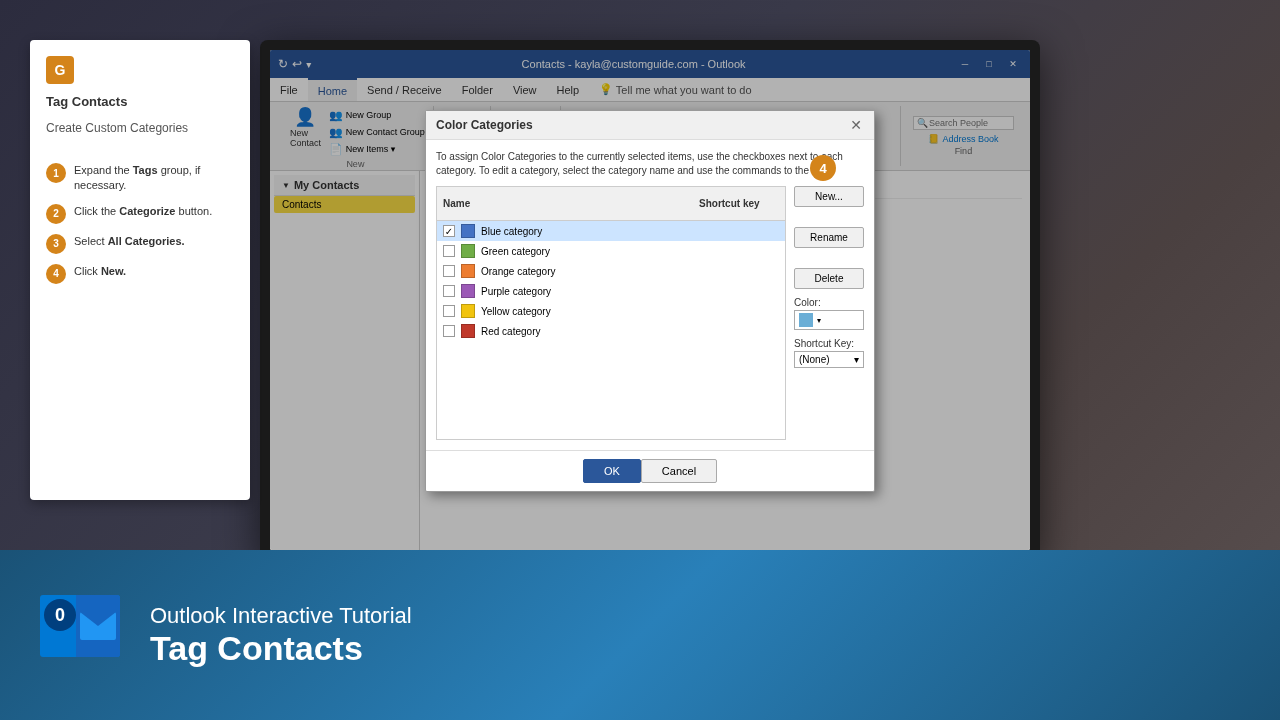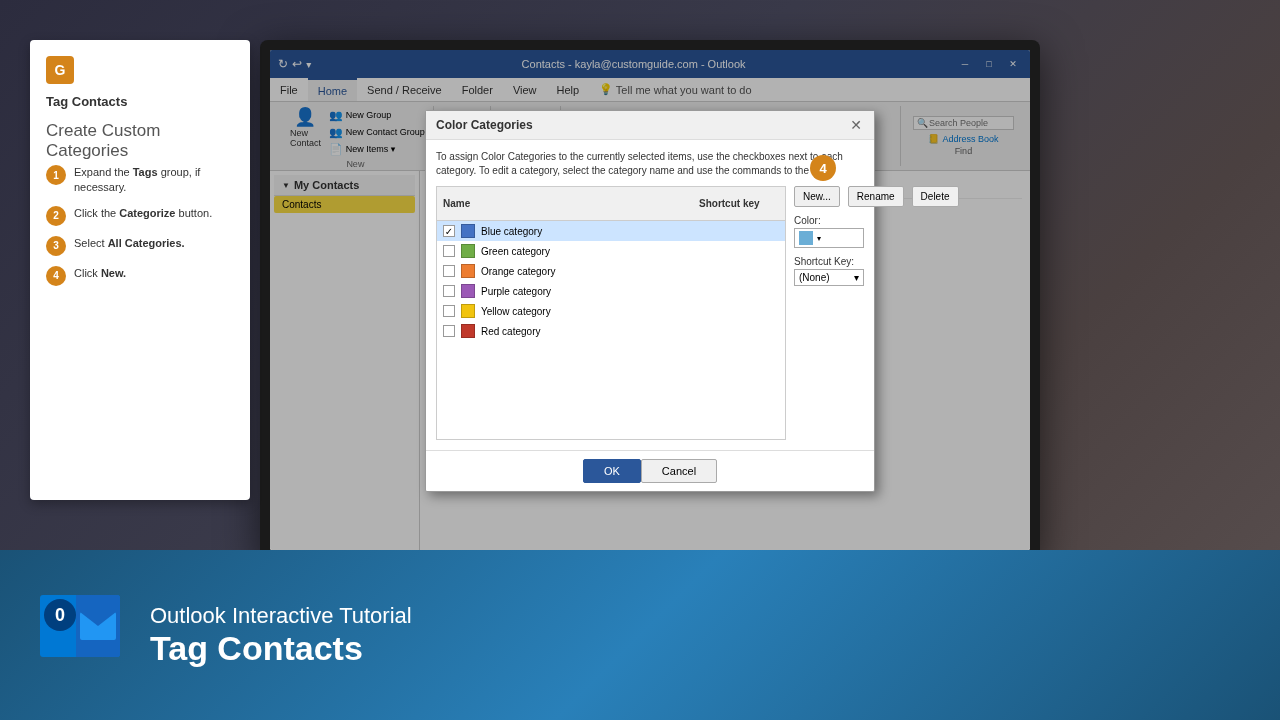--- a/index.html
+++ b/index.html
@@ -97,21 +97,21 @@
     .category-item {
       display: flex; align-items: center; padding: 3px 6px; gap: 6px; font-size: 10px;
       cursor: pointer;
     }
     .category-item.selected { background: #cce4ff; }
     .category-checkbox { width: 12px; height: 12px; border: 1px solid #999; background: white; display: flex; align-items: center; justify-content: center; flex-shrink: 0; }
     .category-color-box { width: 14px; height: 14px; border: 1px solid rgba(0,0,0,0.2); flex-shrink: 0; }
     .category-name { flex: 1; }
     .category-shortcut { width: 80px; font-size: 10px; }
 
-    .dialog-buttons { display: flex; flex-direction: row; gap: 8px; width: 70px; }
+    .dialog-buttons { display: flex; flex-direction: column; gap: 20px; width: 70px; }
     .dialog-btn {
       background: #f0f0f0; border: 1px solid #aaa; padding: 4px 8px;
       font-size: 10px; cursor: pointer; border-radius: 2px; text-align: center;
     }
 
     .dialog-right-panel { width: 70px; }
     .dialog-color-section { margin-top: 8px; }
     .dialog-field-label { font-size: 10px; color: #333; margin-bottom: 2px; }
     .dialog-color-dropdown { display: flex; align-items: center; border: 1px solid #aaa; background: white; padding: 2px 4px; gap: 4px; cursor: pointer; }
     .dialog-color-swatch { width: 14px; height: 14px; background: #6baed6; }
@@ -164,21 +164,21 @@
 </head>
 <body>
 
 <div class="bg-photo"></div>
 
 <div class="tutorial-panel">
   <div class="tutorial-logo">
     <span>G</span>
   </div>
   <div class="tutorial-title">Tag Contacts</div>
-  <div class="tutorial-subtitle" style="font-size:17px;color:#555;margin-bottom:4px;">Create Custom Categories</div>
+  <div class="tutorial-subtitle" style="font-size:12px;color:#555;margin-bottom:28px;">Create Custom Categories</div>
   <div class="tutorial-step">
     <div class="tutorial-step-num">1</div>
     <div class="tutorial-step-text">Expand the <strong>Tags</strong> group, if necessary.</div>
   </div>
   <div class="tutorial-step">
     <div class="tutorial-step-num">2</div>
     <div class="tutorial-step-text">Click the <strong>Categorize</strong> button.</div>
   </div>
   <div class="tutorial-step">
     <div class="tutorial-step-num">3</div>

